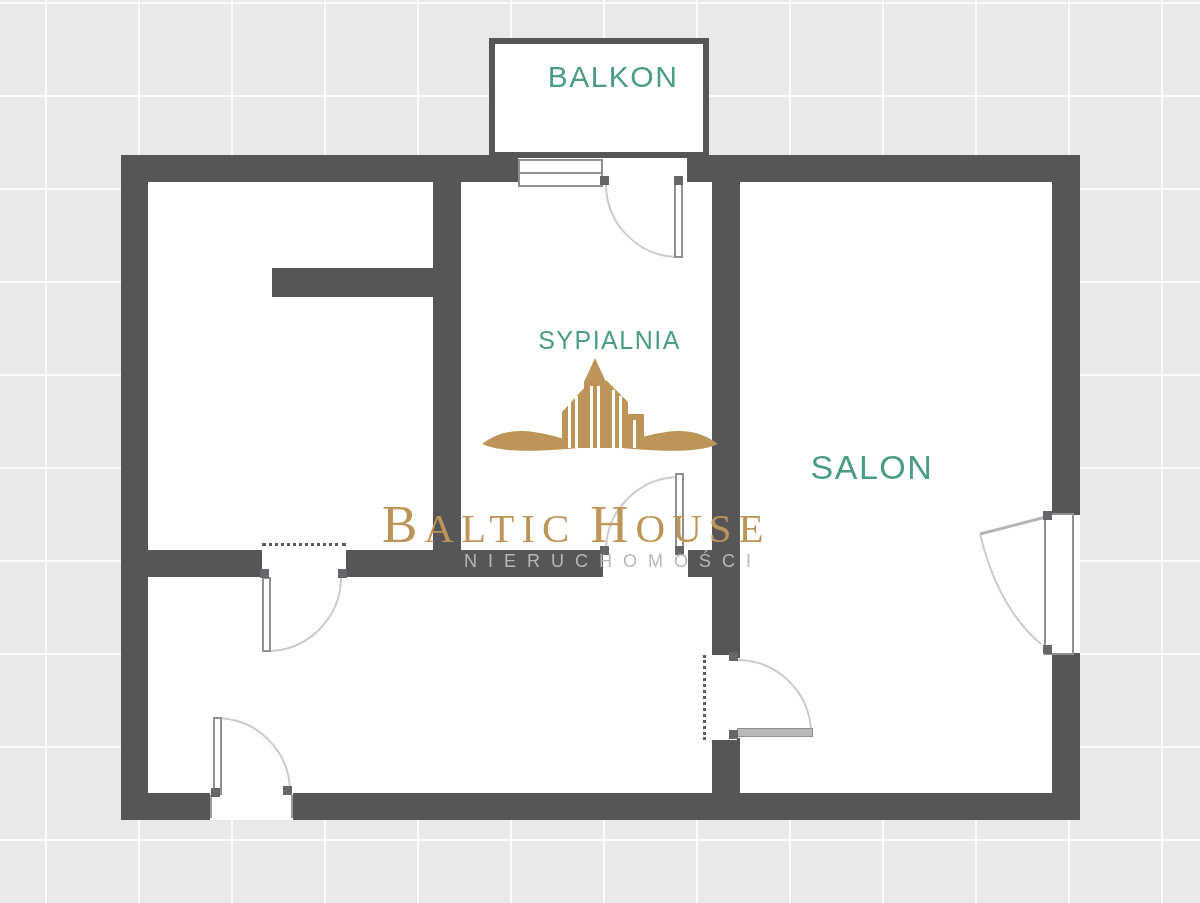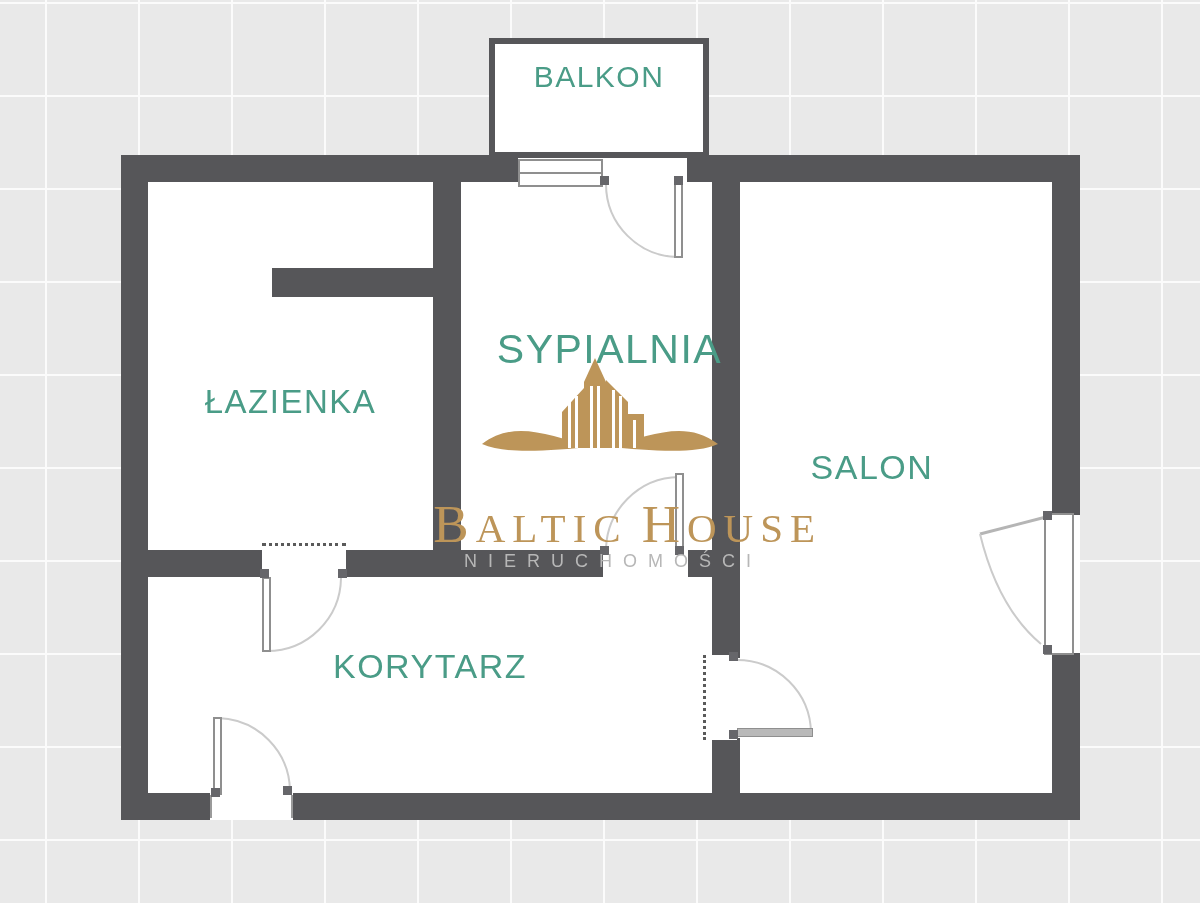--- a/index.html
+++ b/index.html
@@ -23,21 +23,21 @@
   }
   .leaf-v{position:absolute;background:#ffffff;border:2px solid #8f8f8f;box-sizing:border-box;}
   .leaf-h{position:absolute;background:#b9b9b9;border:1px solid #8f8f8f;box-sizing:border-box;}
   .threshold{position:absolute;background:#ffffff;box-sizing:border-box;}
   .hinge{position:absolute;width:9px;height:9px;background:#66666a;}
   .window{position:absolute;background:#ffffff;border:2px solid #8f8f8f;box-sizing:border-box;}
   .window .midline{position:absolute;left:0;right:0;top:50%;height:2px;margin-top:-1px;background:#8f8f8f;}
   .balcony{position:absolute;background:#ffffff;border:6px solid #565659;box-sizing:border-box;}
   .brandline{
     position:absolute;color:#bd9559;font-family:"Liberation Serif",serif;
-    white-space:nowrap;letter-spacing:7px;text-align:right;
+    white-space:nowrap;letter-spacing:7px;text-align:left;
   }
   .brandline .initial{font-size:53px;}
   .brandline .rest{font-size:41px;}
   .brand-sub{
     position:absolute;color:#b7b7b7;font-family:"Liberation Sans",sans-serif;
     font-size:18px;letter-spacing:11px;white-space:nowrap;text-align:center;
   }
   svg{position:absolute;left:0;top:0;}
 </style>
 </head>
@@ -97,25 +97,23 @@
   <div class="hinge" style="left:260px;top:569px;"></div>
   <div class="hinge" style="left:600px;top:546px;"></div>
   <div class="hinge" style="left:675px;top:546px;"></div>
   <div class="hinge" style="left:729px;top:652px;"></div>
   <div class="hinge" style="left:729px;top:730px;"></div>
   <div class="hinge" style="left:283px;top:786px;"></div>
   <div class="hinge" style="left:211px;top:788px;"></div>
   <div class="hinge" style="left:1043px;top:511px;"></div>
   <div class="hinge" style="left:1043px;top:645px;"></div>
 
-  <div class="room-label" style="left:489px;top:60px;width:220px;font-size:30px;">BALKON</div>
-  <div class="room-label" style="left:148px;top:383px;width:285px;font-size:33px;">ŁAZIENKA</div>
-  <div class="room-label" style="left:461px;top:326px;width:297px;font-size:41px;">SYPIALNIA</div>
+  <div class="room-label" style="left:489px;top:60px;width:220px;font-size:30px;padding-left:14px;">BALKON</div>
+  <div class="room-label" style="left:461px;top:326px;width:297px;font-size:25px;">SYPIALNIA</div>
   <div class="room-label" style="left:740px;top:448px;width:264px;font-size:34px;">SALON</div>
-  <div class="room-label" style="left:148px;top:647px;width:564px;font-size:34px;">KORYTARZ</div>
 
   <svg style="left:478px;top:350px;" width="244" height="120" viewBox="0 0 244 120">
     <g fill="#bd9559">
 
       <path d="M 4 94 C 36 70 68 84 114 97 C 74 100 28 105 4 94 Z"></path>
       <path d="M 240 94 C 208 70 176 84 130 97 C 170 100 216 105 240 94 Z"></path>
 
       <polygon points="84,62 106,38 106,98 84,98"></polygon>
       <polygon points="106,32 117,8 128,32 128,98 106,98"></polygon>
       <polygon points="128,30 150,52 150,98 128,98"></polygon>

